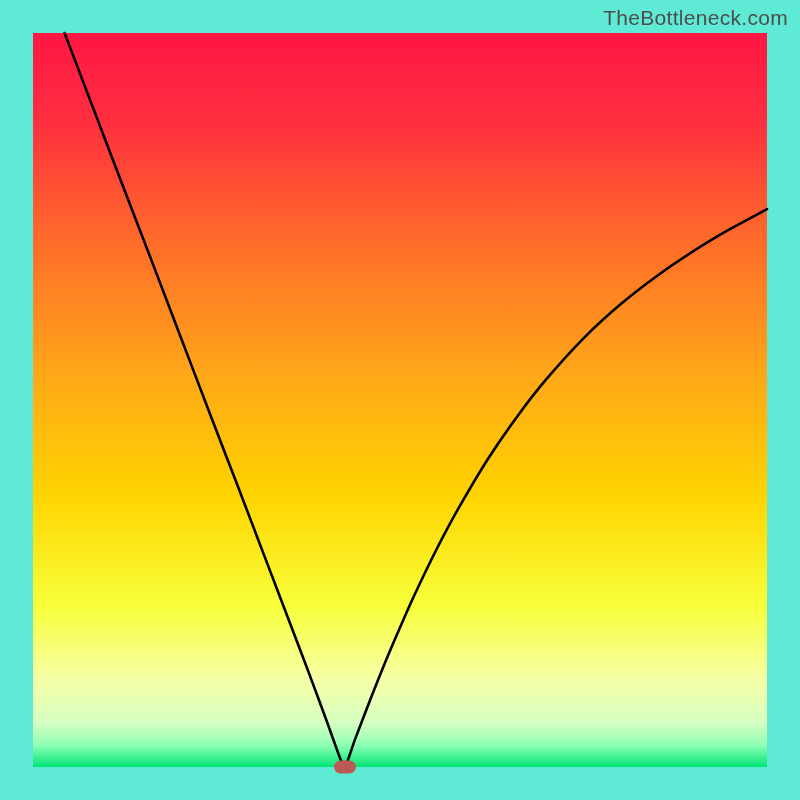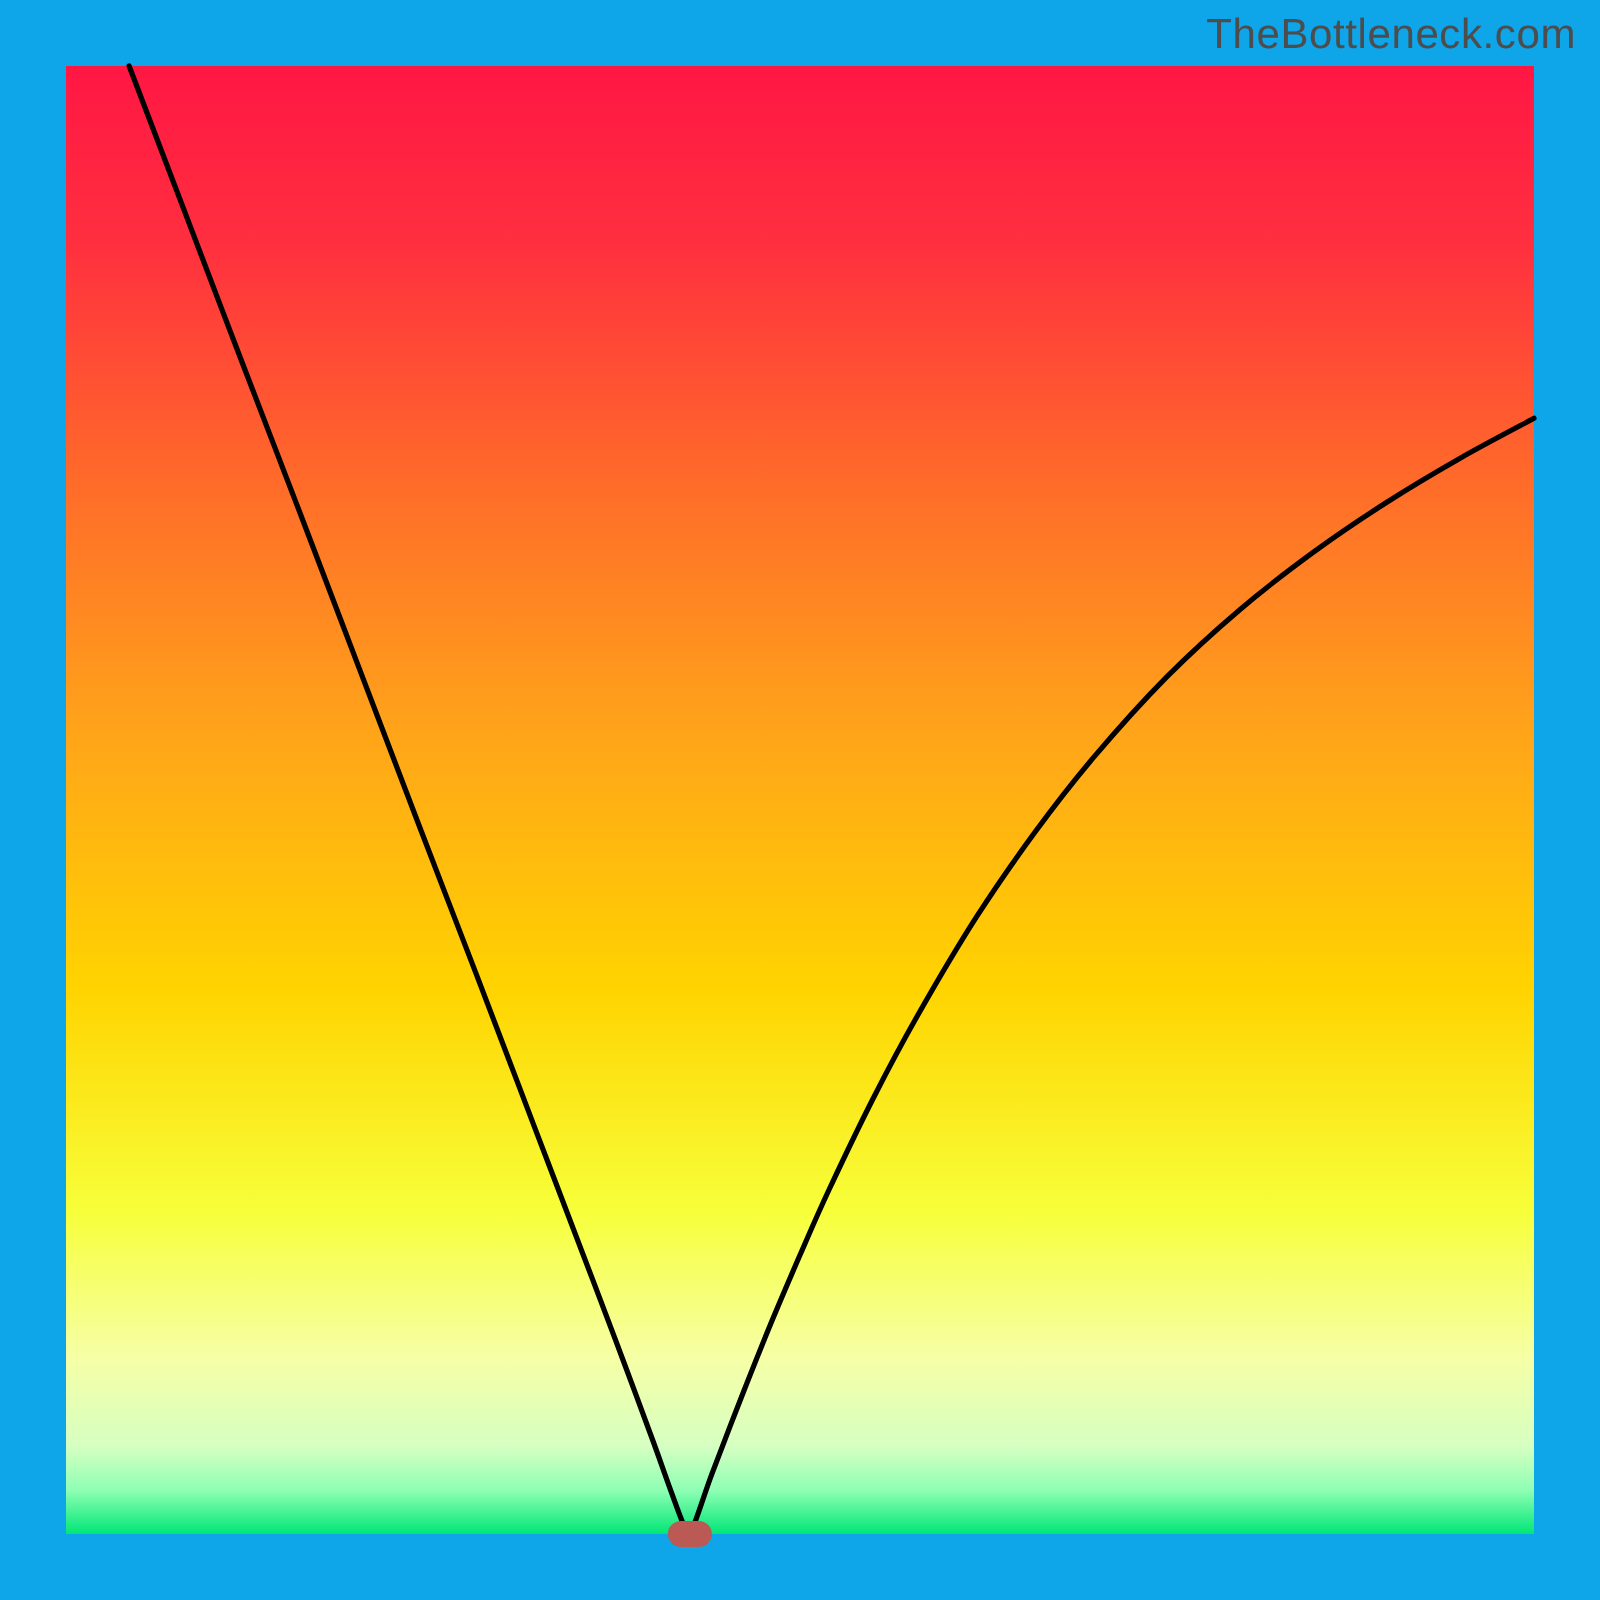--- a/index.html
+++ b/index.html
@@ -8,21 +8,21 @@
     width: 800px;
     height: 800px;
     background: #000000;
     font-family: Arial, Helvetica, sans-serif;
     overflow: hidden;
   }
   .frame {
     position: relative;
     width: 800px;
     height: 800px;
-    background: #0ea5e9;
+    background: #5eead4;
   }
   .watermark {
     position: absolute;
     top: 6px;
     right: 12px;
     color: #4d4d4d;
     font-size: 21px;
     font-weight: 500;
     letter-spacing: 0.3px;
     z-index: 50;

